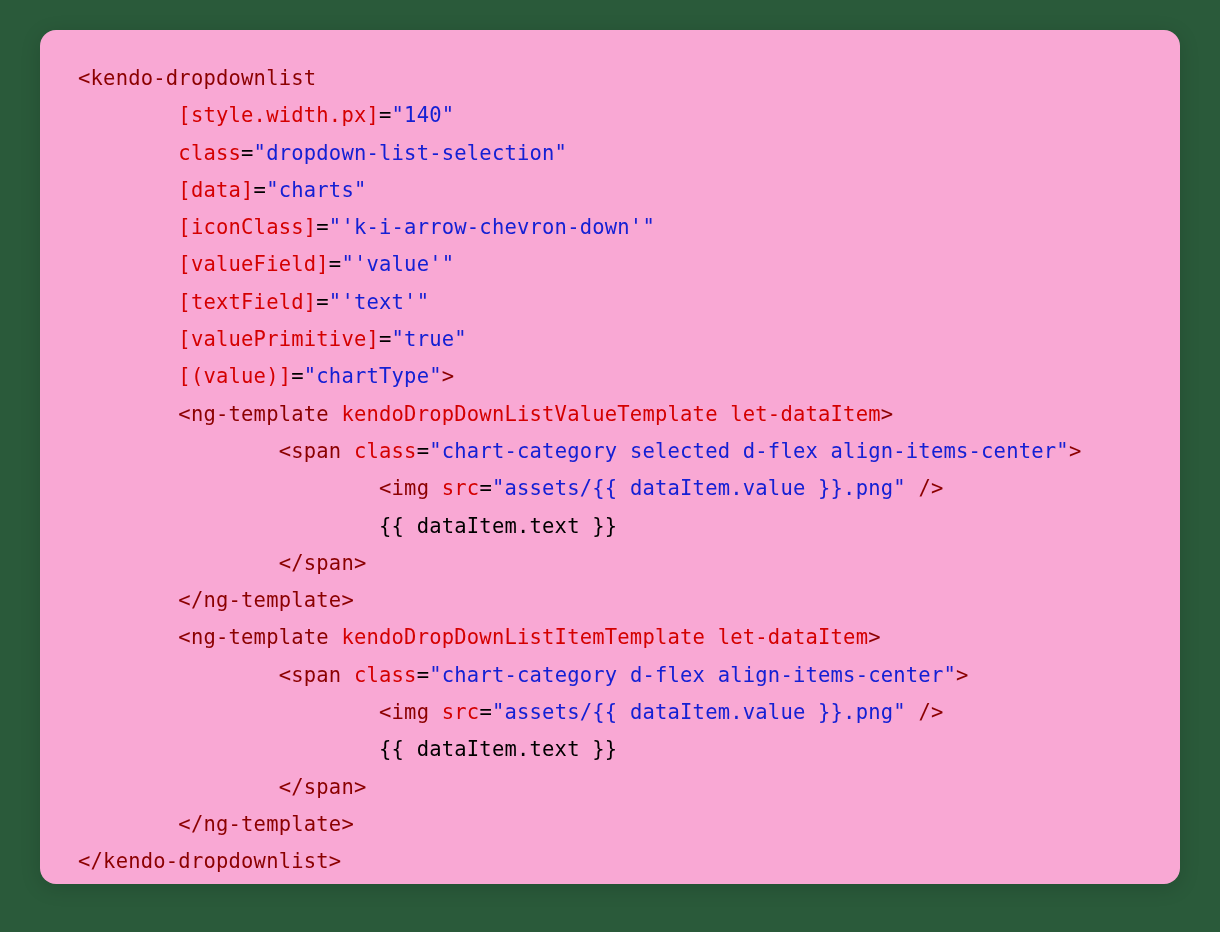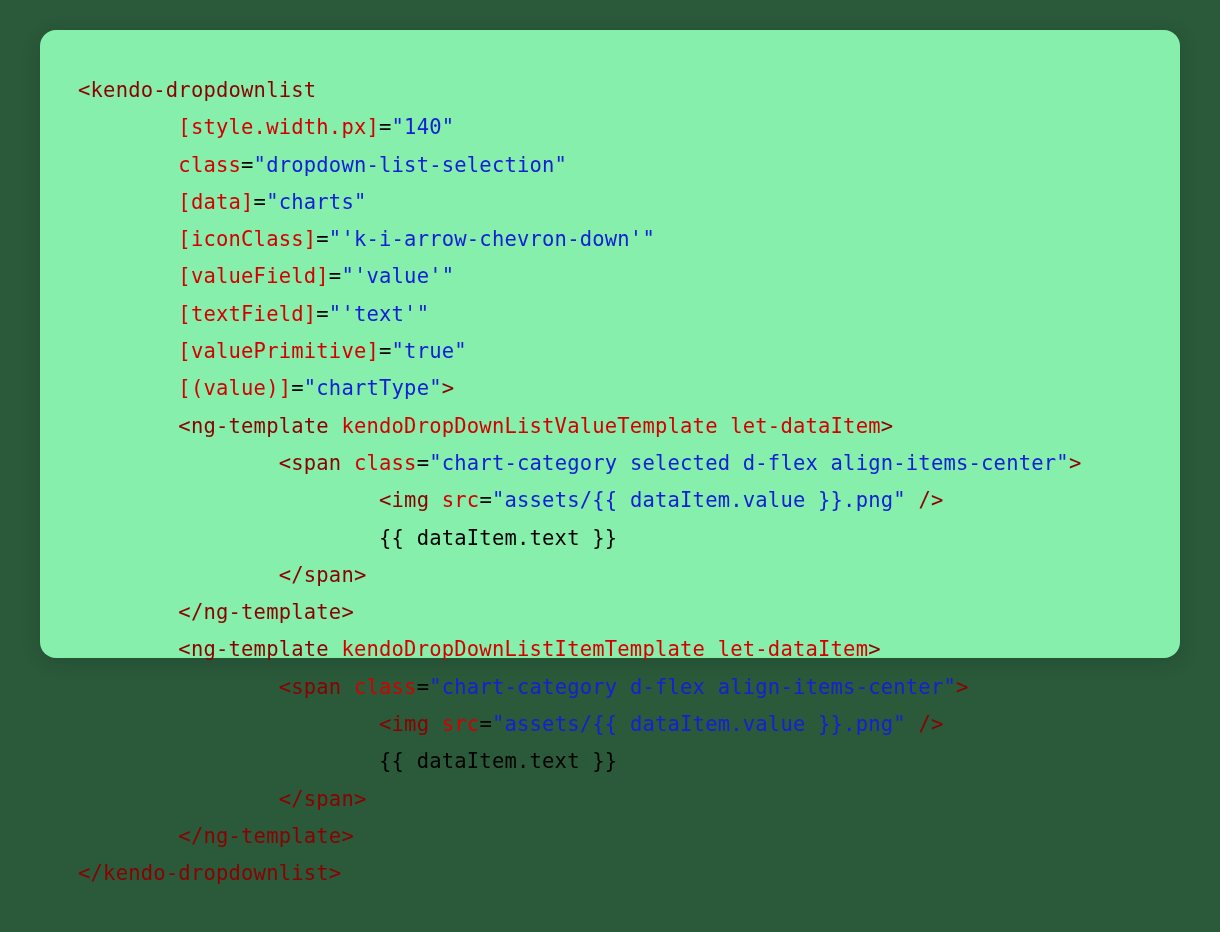--- a/index.html
+++ b/index.html
@@ -8,25 +8,25 @@
       box-sizing: border-box;
     }
     body {
       background: #2a5a3a;
       padding: 30px 40px;
       width: 1220px;
       height: 932px;
       font-family: "SF Mono", "Menlo", "Monaco", "Consolas", monospace;
     }
     .code-card {
-      background: #86efac;
+      background: #f9a8d4;
       border-radius: 16px;
-      padding: 42px 38px;
+      padding: 30px 38px;
       box-shadow: 0 4px 20px rgba(0,0,0,0.15);
-      height: 628px;
+      height: 854px;
     }
     pre {
       font-family: "SF Mono", "Menlo", "Monaco", "Consolas", monospace;
       font-size: 20.5px;
       line-height: 1.82;
       white-space: pre;
       color: #000000;
       letter-spacing: 0.2px;
     }
     .tag { color: #8b0000; }

